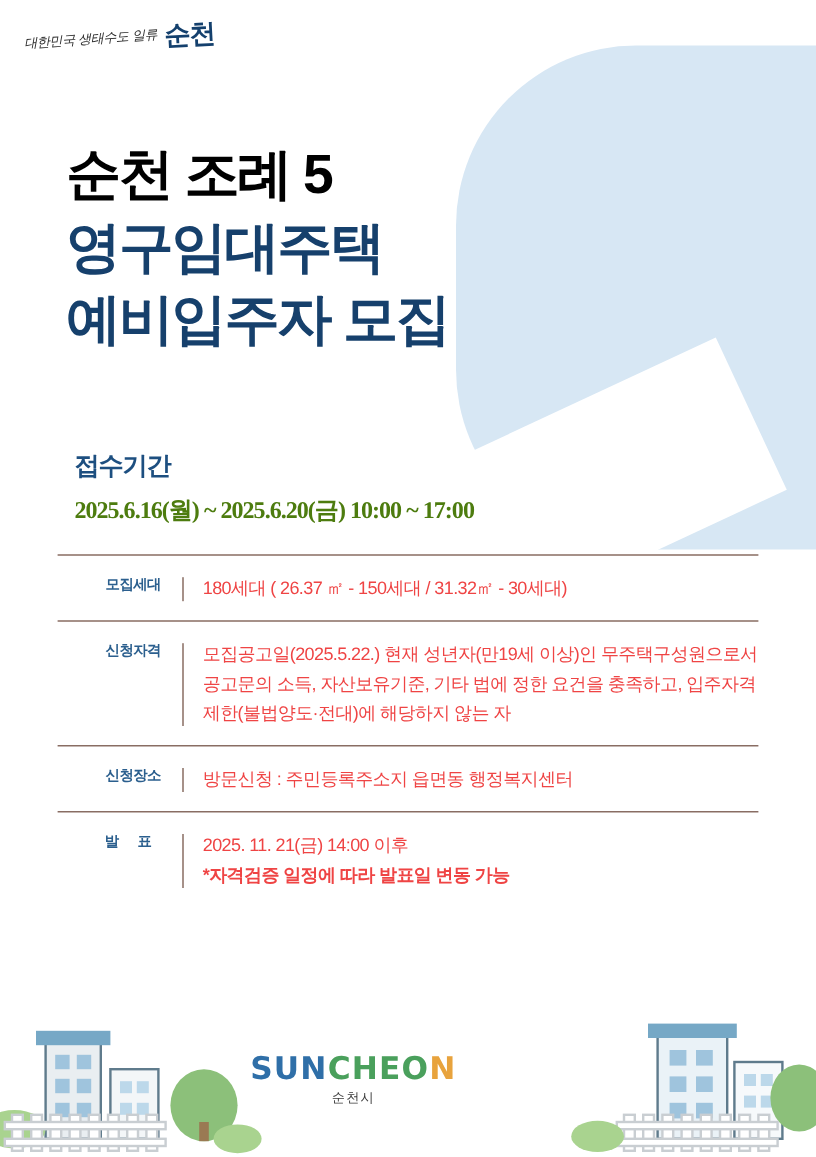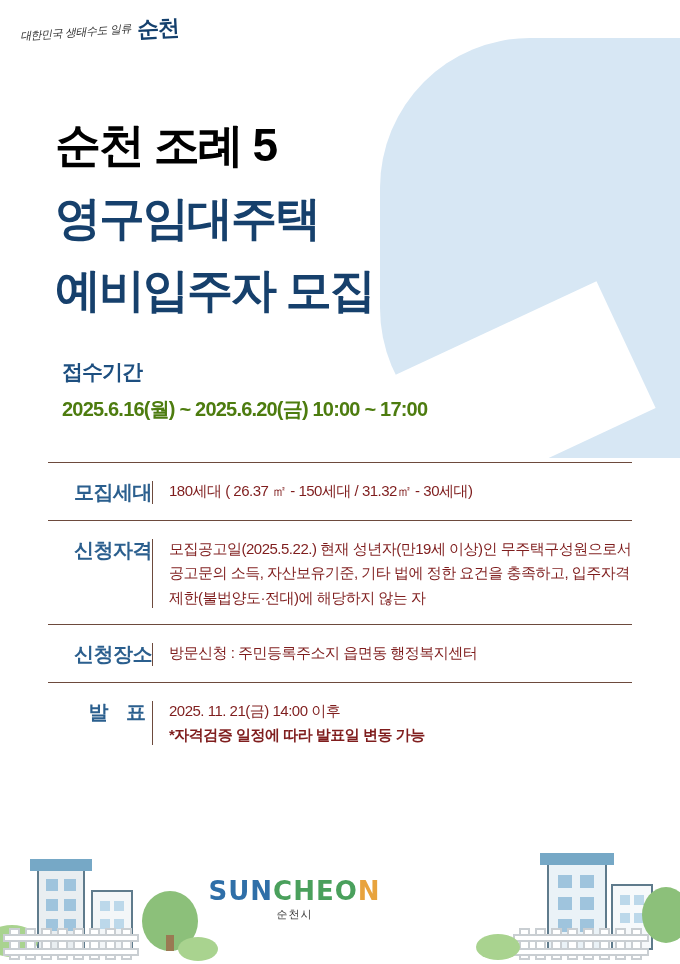--- a/index.html
+++ b/index.html
@@ -80,29 +80,29 @@
     font-size: 46px;
     font-weight: bold;
     color: #000000;
     letter-spacing: -2px;
     line-height: 1.32;
     white-space: nowrap;
   }
   .headline .line.l2,
   .headline .line.l3 {
     color: #16406c;
-    margin-top: 12px;
   }
 
   
   .period {
     position: absolute;
-    top: 358px;
+    top: 374px;
     left: 62px;
     z-index: 4;
+    font-family: Liberation Serif, serif;
   }
   .period-label {
     font-size: 21px;
     font-weight: bold;
     color: #1d4f80;
     letter-spacing: -1px;
     margin-bottom: 10px;
   }
   .period-value {
     font-size: 20px;
@@ -124,42 +124,42 @@
     height: 0;
   }
   .inforow {
     display: flex;
     align-items: flex-start;
     padding: 16px 0 14px 0;
   }
   .inforow .lab {
     width: 104px;
     flex: none;
-    font-size: 20px;
+    font-size: 12px;
     font-weight: bold;
     color: #2b5f8e;
     letter-spacing: -0.5px;
-    text-align: right;
+    text-align: center;
     padding-left: 22px;
     box-sizing: border-box;
   }
   .inforow .lab.spread {
     letter-spacing: 6px;
     padding-left: 20px;
   }
   .inforow .sep {
     width: 1px;
     align-self: stretch;
     background: #6d4a3d;
     margin: 2px 16px 2px 0;
     flex: none;
   }
   .inforow .val {
     font-size: 15px;
-    color: #7f1d1d;
+    color: #ef4444;
     letter-spacing: -0.5px;
     line-height: 1.62;
   }
   .inforow .val .sub {
     font-weight: bold;
   }
 
   
   .cityscape {
     position: absolute;

